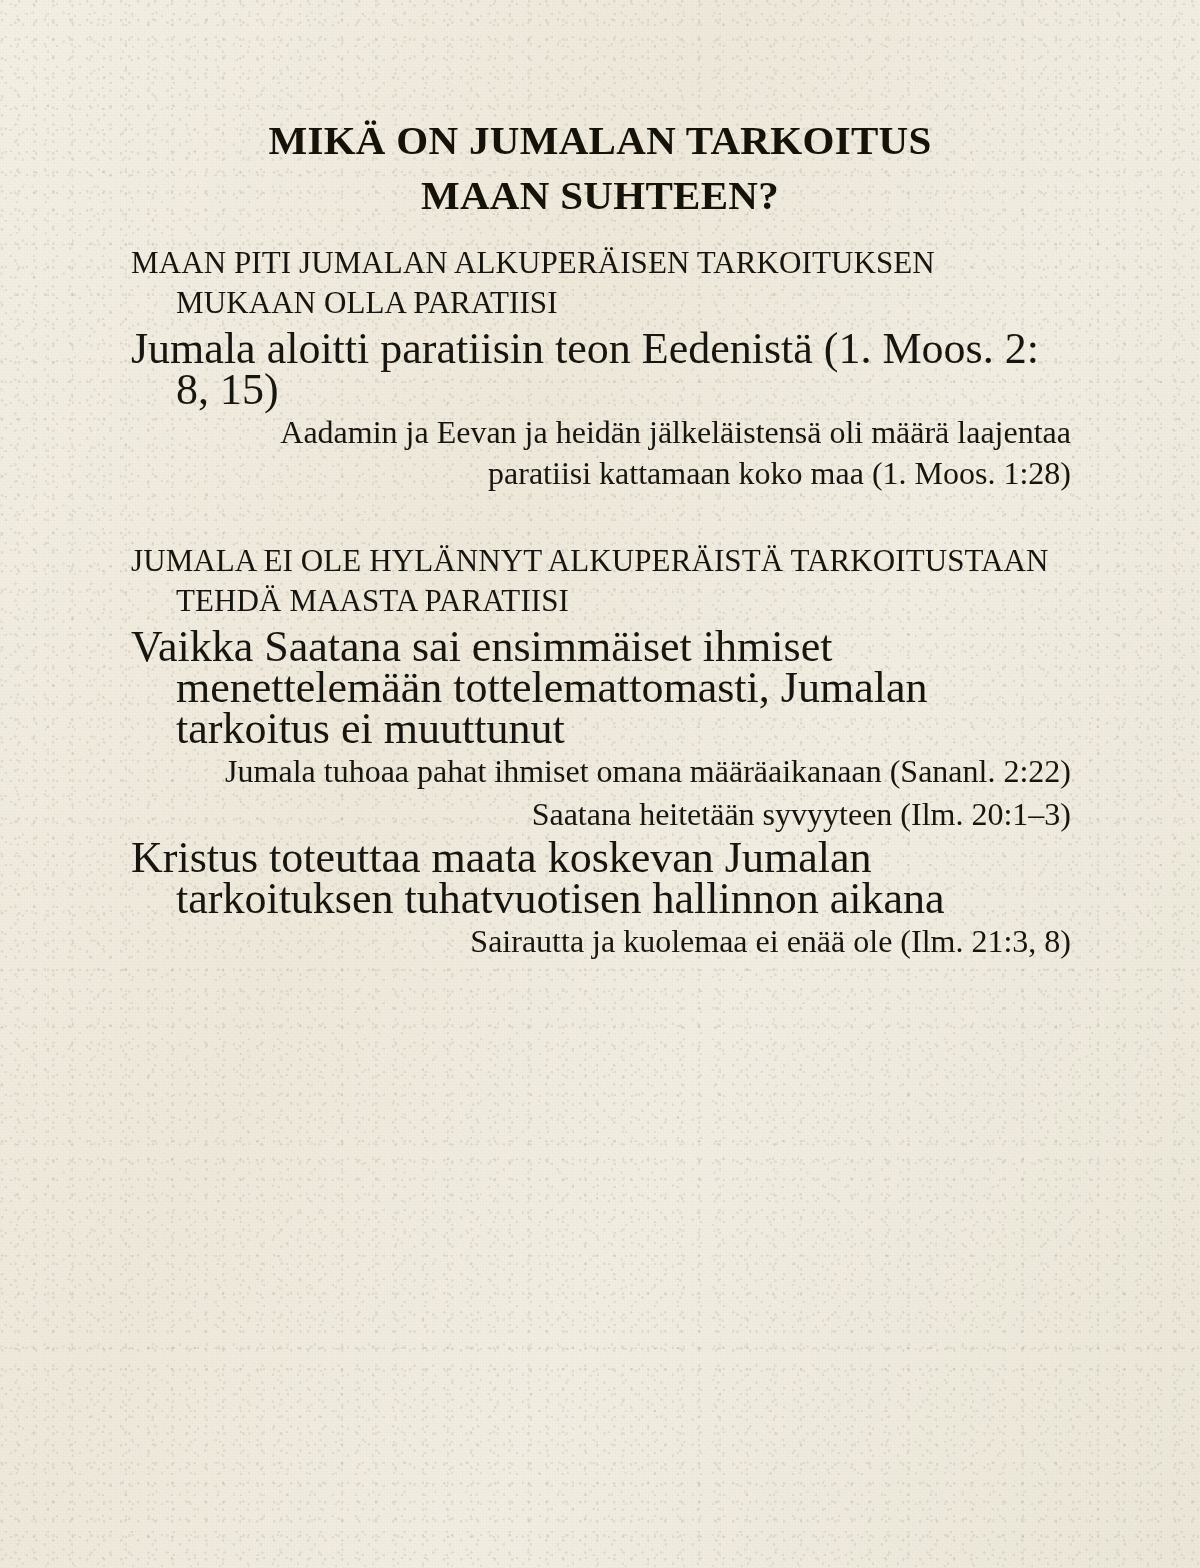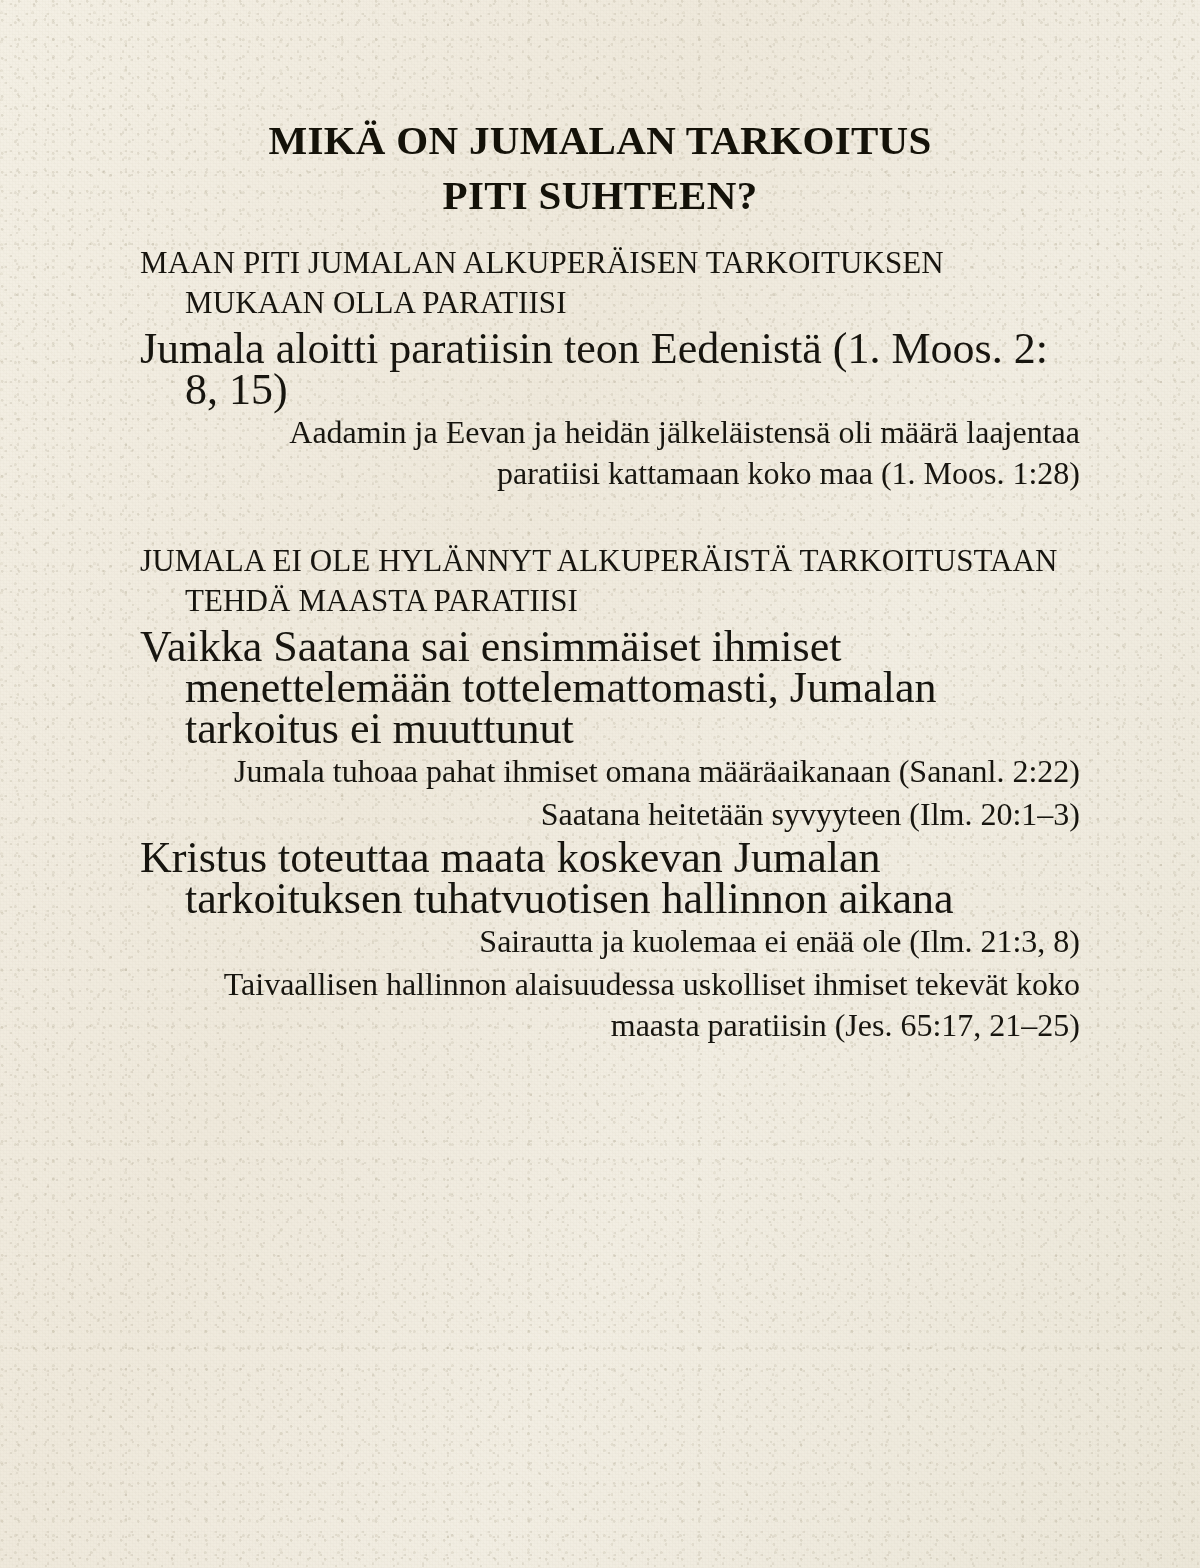--- a/index.html
+++ b/index.html
@@ -69,21 +69,21 @@
     line-height: 55px;
     font-weight: bold;
     letter-spacing: 0.3px;
     color: #141209;
   }
   .title-line { display: block; white-space: pre; }
 
   
   .body {
     position: absolute;
-    left: 140px;
+    left: 131px;
     top: 243px;
     width: 940px;
   }
 
   .block { margin: 0; padding: 0; }
 
   
   .heading {
     font-size: 31px;
     line-height: 40px;
@@ -120,21 +120,21 @@
 </head>
 <body>
 
 <div id="paper"></div>
 <div id="grain"></div>
 
 <div id="slide">
 
   <div class="title">
     <span class="title-line">MIKÄ ON JUMALAN TARKOITUS</span>
-    <span class="title-line">PITI SUHTEEN?</span>
+    <span class="title-line">MAAN SUHTEEN?</span>
   </div>
 
   <div class="body">
 
     <div class="block">
       <p class="heading">MAAN PITI JUMALAN ALKUPERÄISEN TARKOITUKSEN MUKAAN OLLA PARATIISI</p>
 
       <p class="lvl1">Jumala aloitti paratiisin teon Eedenistä (1. Moos. 2: 8, 15)</p>
 
       <p class="lvl2">Aadamin ja Eevan ja heidän jälkeläistensä oli määrä laajentaa paratiisi kattamaan koko maa (1. Moos. 1:28)</p>
@@ -149,17 +149,16 @@
 
       <p class="lvl2">Jumala tuhoaa pahat ihmiset omana määräaikanaan (Sananl. 2:22)</p>
 
       <p class="lvl2">Saatana heitetään syvyyteen (Ilm. 20:1–3)</p>
 
       <p class="lvl1">Kristus toteuttaa maata koskevan Jumalan tarkoituksen tuhatvuotisen hallinnon aikana</p>
 
       <p class="lvl2">Sairautta ja kuolemaa ei enää ole (Ilm. 21:3, 8)</p>
 
 
-      <p class="lvl2">Taivaallisen hallinnon alaisuudessa uskolliset ihmiset tekevät koko maasta paratiisin (Jes. 65:17, 21–25)</p>
     </div>
 
   </div>
 </div>
 
 </body></html>

